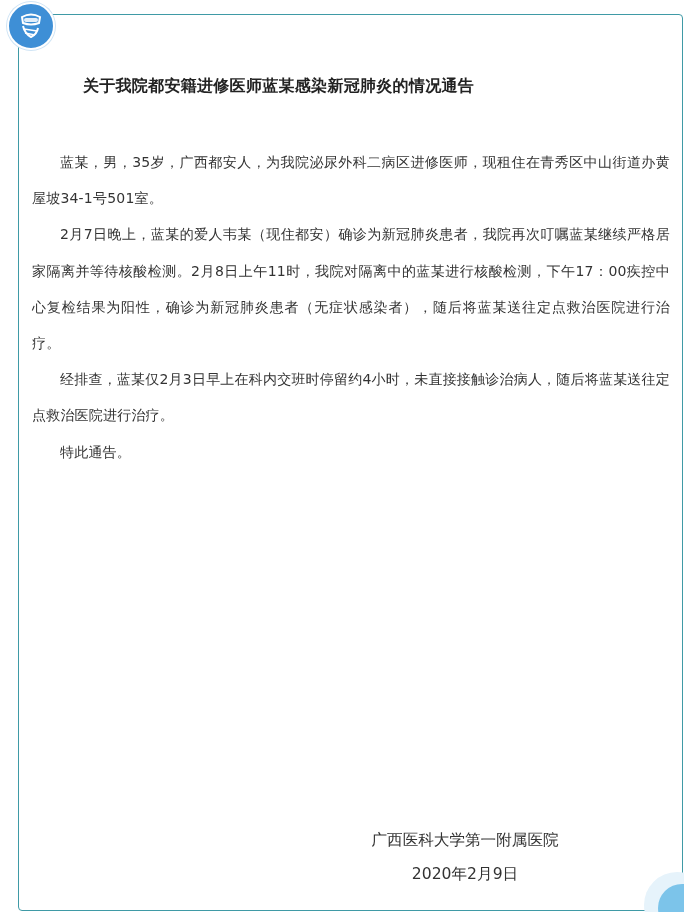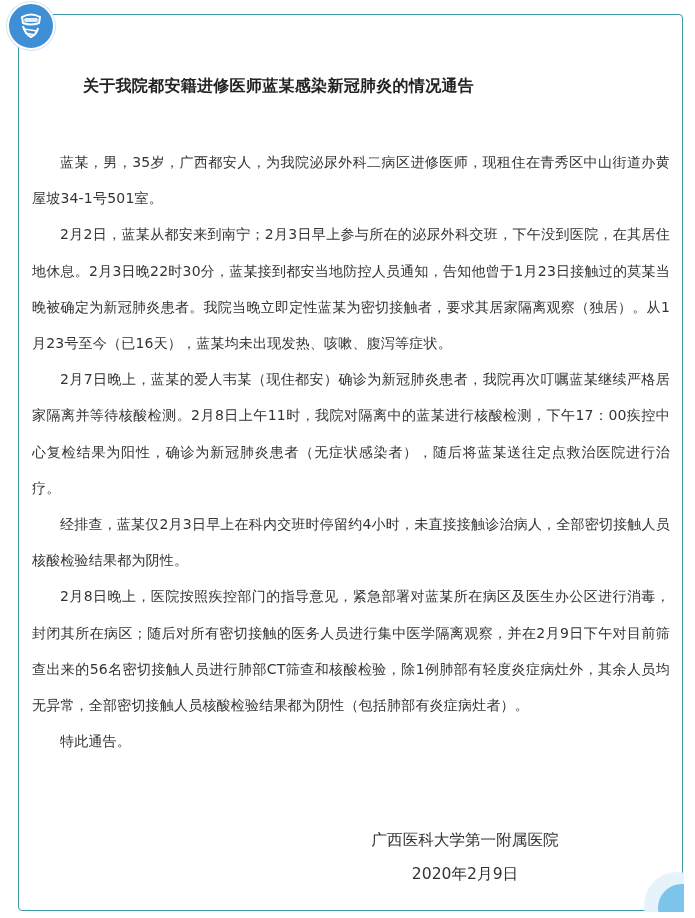--- a/index.html
+++ b/index.html
@@ -62,21 +62,19 @@
 
 <div class="corner-deco">
   <div class="outer"></div>
   <div class="inner"></div>
 </div>
 
 <div class="title">关于我院都安籍进修医师蓝某感染新冠肺炎的情况通告</div>
 
 <div class="content">
   <p>蓝某，男，35岁，广西都安人，为我院泌尿外科二病区进修医师，现租住在青秀区中山街道办黄屋坡34-1号501室。</p>
-  <p>2月2日，蓝某从都安来到南宁；2月3日早上参与所在的泌尿外科交班，下午没到医院，在其居住地休息。2月3日晚22时30分，蓝某接到都安当地防控人员通知，告知他曾于1月23日接触过的莫某当晚被确定为新冠肺炎患者。我院当晚立即定性蓝某为密切接触者，要求其居家隔离观察（独居）。从1月23号至今（已16天），蓝某均未出现发热、咳嗽、腹泻等症状。</p>
   <p>2月7日晚上，蓝某的爱人韦某（现住都安）确诊为新冠肺炎患者，我院再次叮嘱蓝某继续严格居家隔离并等待核酸检测。2月8日上午11时，我院对隔离中的蓝某进行核酸检测，下午17：00疾控中心复检结果为阳性，确诊为新冠肺炎患者（无症状感染者），随后将蓝某送往定点救治医院进行治疗。</p>
-  <p>经排查，蓝某仅2月3日早上在科内交班时停留约4小时，未直接接触诊治病人，全部密切接触人员核酸检验结果都为阴性。</p>
-  <p>2月8日晚上，医院按照疾控部门的指导意见，紧急部署对蓝某所在病区及医生办公区进行消毒，封闭其所在病区；随后对所有密切接触的医务人员进行集中医学隔离观察，并在2月9日下午对目前筛查出来的56名密切接触人员进行肺部CT筛查和核酸检验，除1例肺部有轻度炎症病灶外，其余人员均无异常，全部密切接触人员核酸检验结果都为阴性（包括肺部有炎症病灶者）。</p>
+  <p>经排查，蓝某仅2月3日早上在科内交班时停留约4小时，未直接接触诊治病人，随后将蓝某送往定点救治医院进行治疗。</p>
   <p>特此通告。</p>
 </div>
 
 <div class="sig" style="top:830px;font-family:Liberation Serif, serif;">广西医科大学第一附属医院</div>
 <div class="sig" style="top:864px;">2020年2月9日</div>
 
 </body></html>

